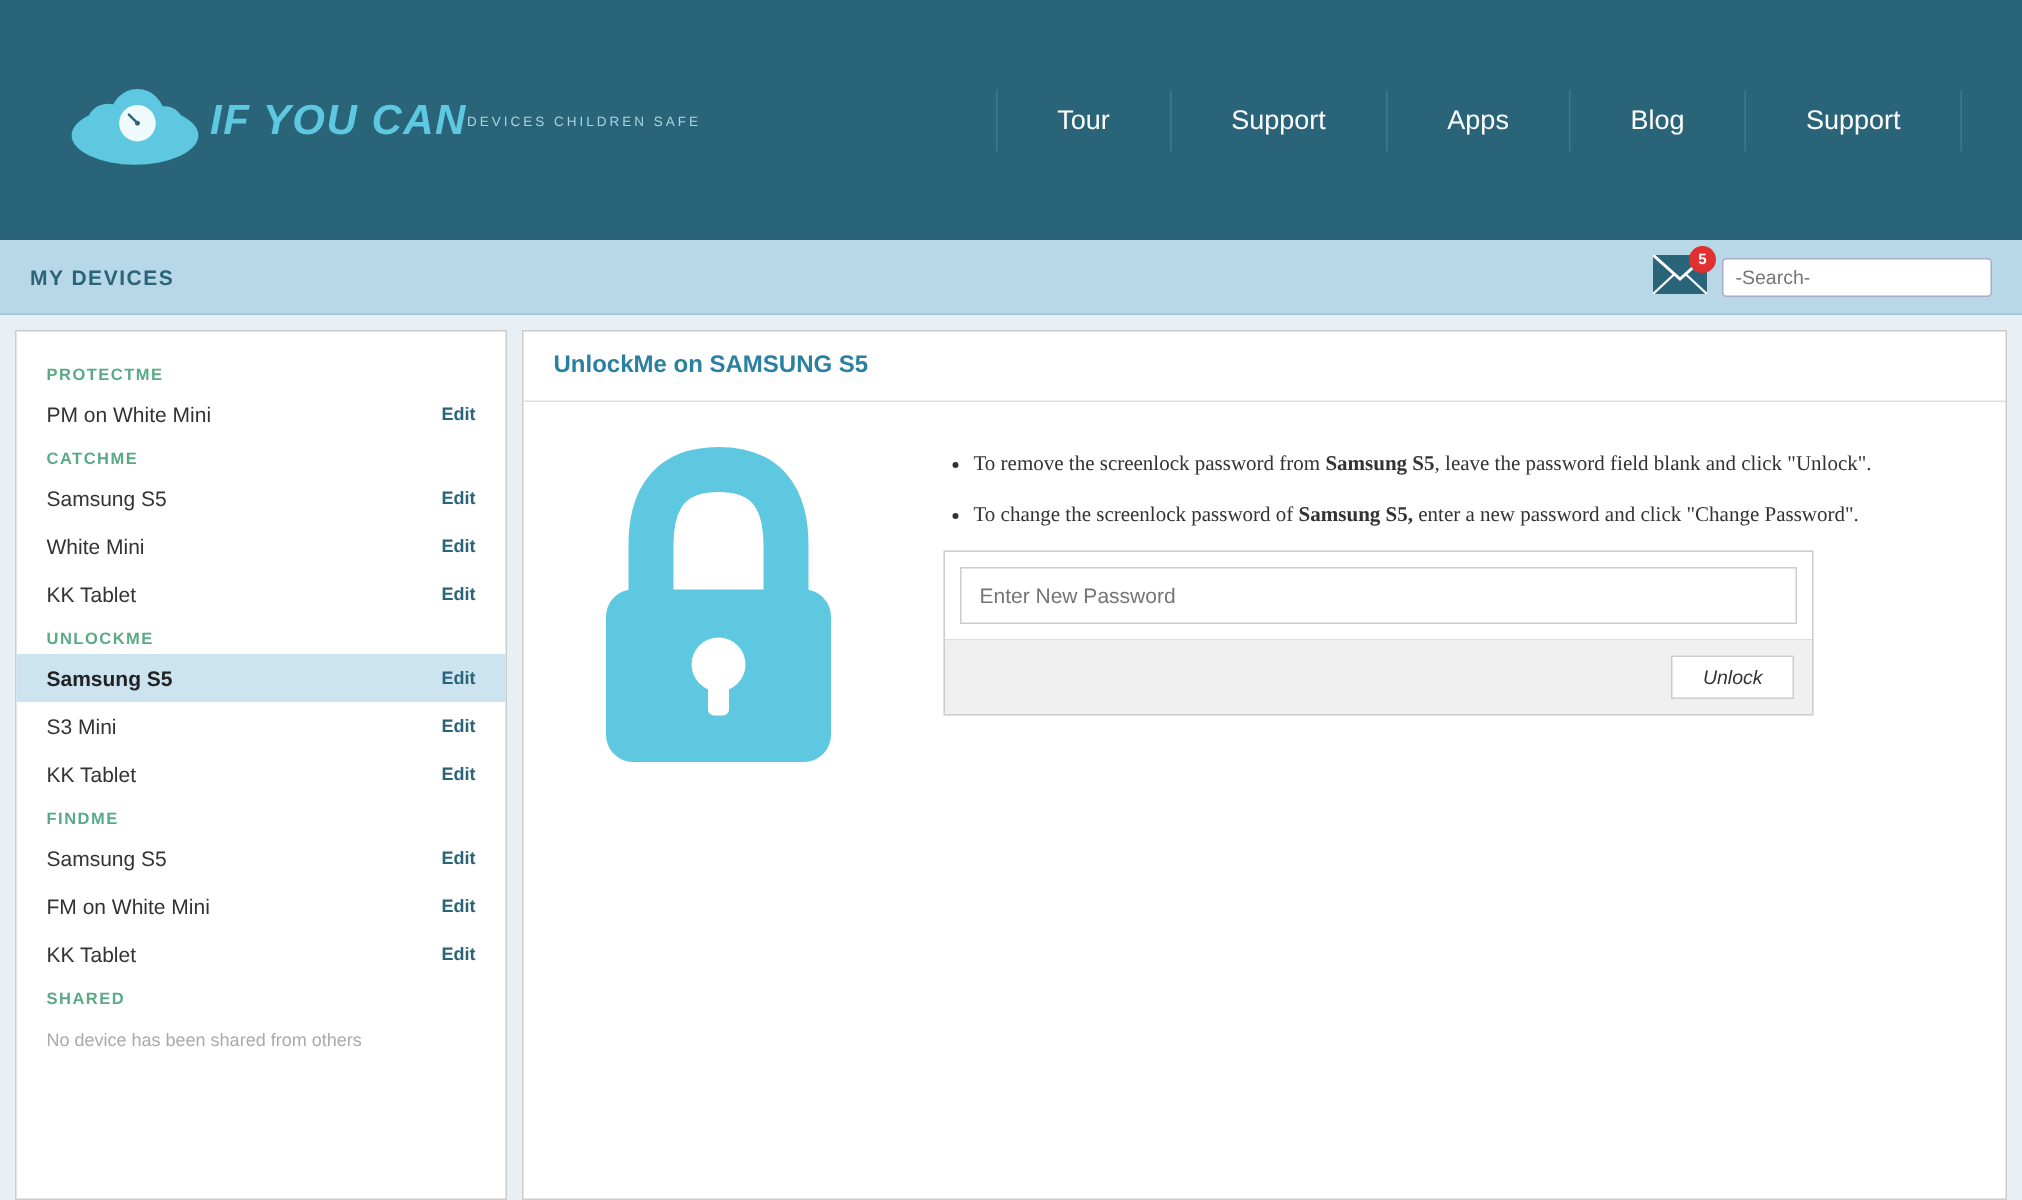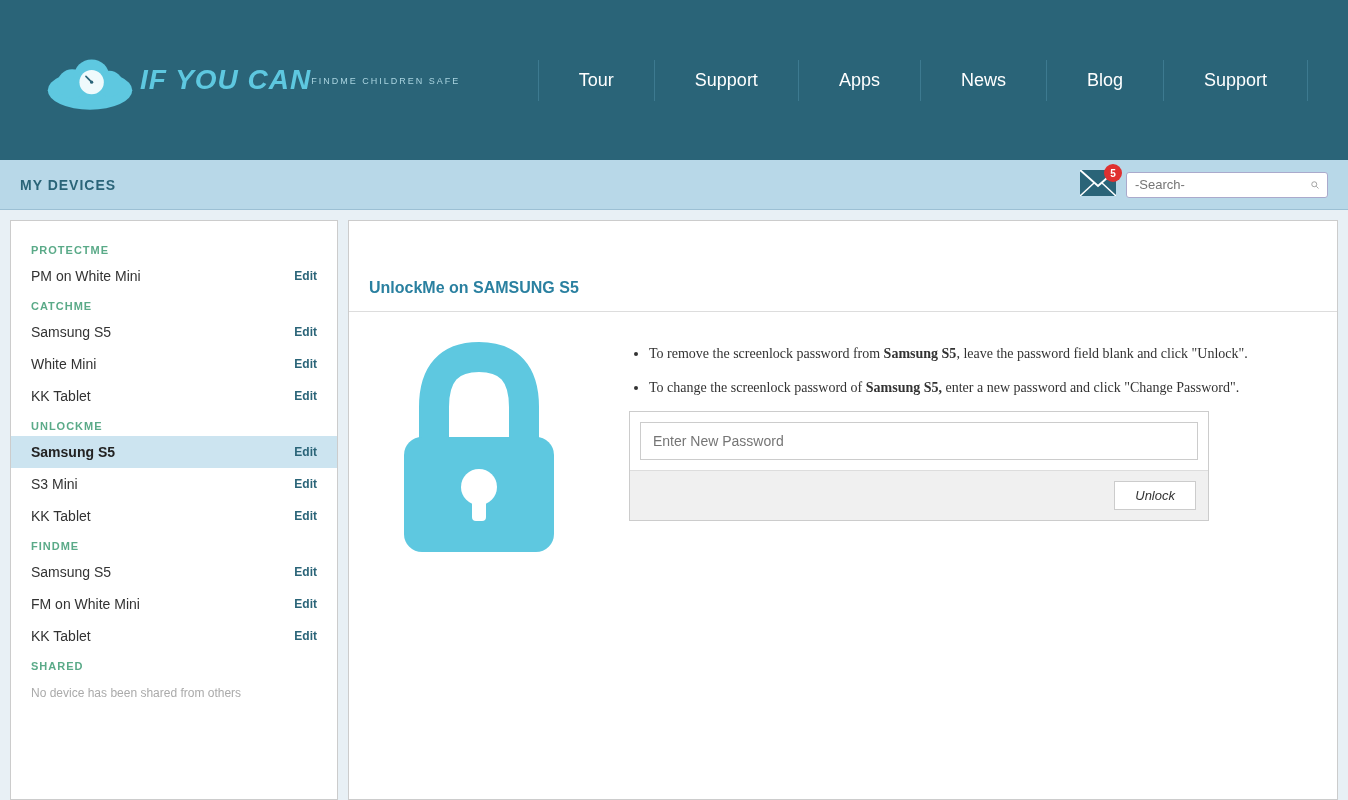--- a/index.html
+++ b/index.html
@@ -95,21 +95,21 @@
       align-items: center;
       justify-content: center;
     }
     .search-box {
       display: flex;
       align-items: center;
       background: white;
       border: 1px solid #aac;
       border-radius: 3px;
       padding: 4px 8px;
-      width: 202px;
+      width: 180px;
     }
     .search-input {
       border: none;
       outline: none;
       font-size: 13px;
       color: #888;
       flex: 1;
       background: transparent;
     }
 
@@ -172,21 +172,20 @@
     .content-panel {
       flex: 1;
       background: white;
       border: 1px solid #ccc;
     }
     .content-title {
       padding: 14px 20px;
       border-bottom: 1px solid #ddd;
       font-size: 16px;
       color: #333;
-      margin-top: 44px;
     }
     .content-title span {
       color: #2a80a0;
       font-weight: bold;
     }
     .content-body {
       padding: 30px 20px;
       display: flex;
       gap: 40px;
       align-items: flex-start;
@@ -263,27 +262,26 @@
       <ellipse cx="60" cy="52" rx="52" ry="24" fill="#5ec8e0"></ellipse>
       <circle cx="38" cy="44" r="18" fill="#5ec8e0"></circle>
       <circle cx="62" cy="36" r="22" fill="#5ec8e0"></circle>
       <circle cx="84" cy="44" r="16" fill="#5ec8e0"></circle>
 
       <circle cx="62" cy="42" r="15" fill="white" opacity="0.9"></circle>
       <line x1="62" y1="42" x2="55" y2="35" stroke="#2a6478" stroke-width="2" stroke-linecap="round"></line>
       <circle cx="62" cy="42" r="2" fill="#2a6478"></circle>
     </svg>
     <div class="logo-text">IF YOU CAN</div>
-    <div class="logo-sub">FINDME CHILDREN SAFE</div>
+    <div class="logo-sub">DEVICES CHILDREN SAFE</div>
   </div>
   <nav class="nav">
     <div class="nav-item">Tour</div>
     <div class="nav-item">Support</div>
     <div class="nav-item">Apps</div>
-    <div class="nav-item">News</div>
     <div class="nav-item">Blog</div>
     <div class="nav-item">Support</div>
   </nav>
 </div>
 
 <div class="sub-header">
   <span class="my-devices-label">MY DEVICES</span>
   <div class="sub-header-right">
     <div class="mail-icon-wrapper">
       <svg class="mail-icon" viewBox="0 0 36 26">

